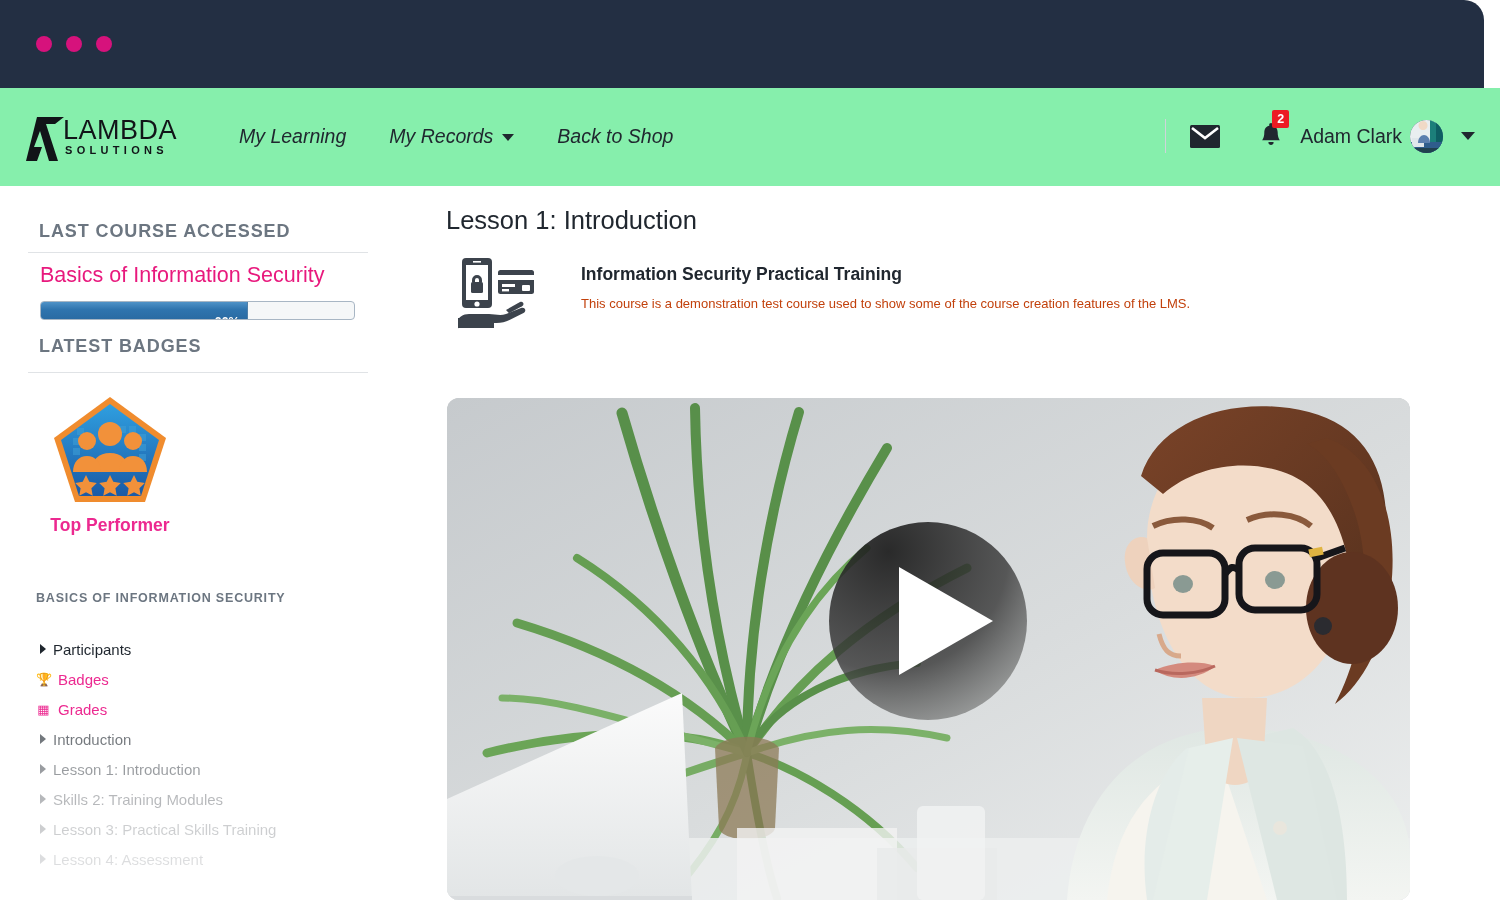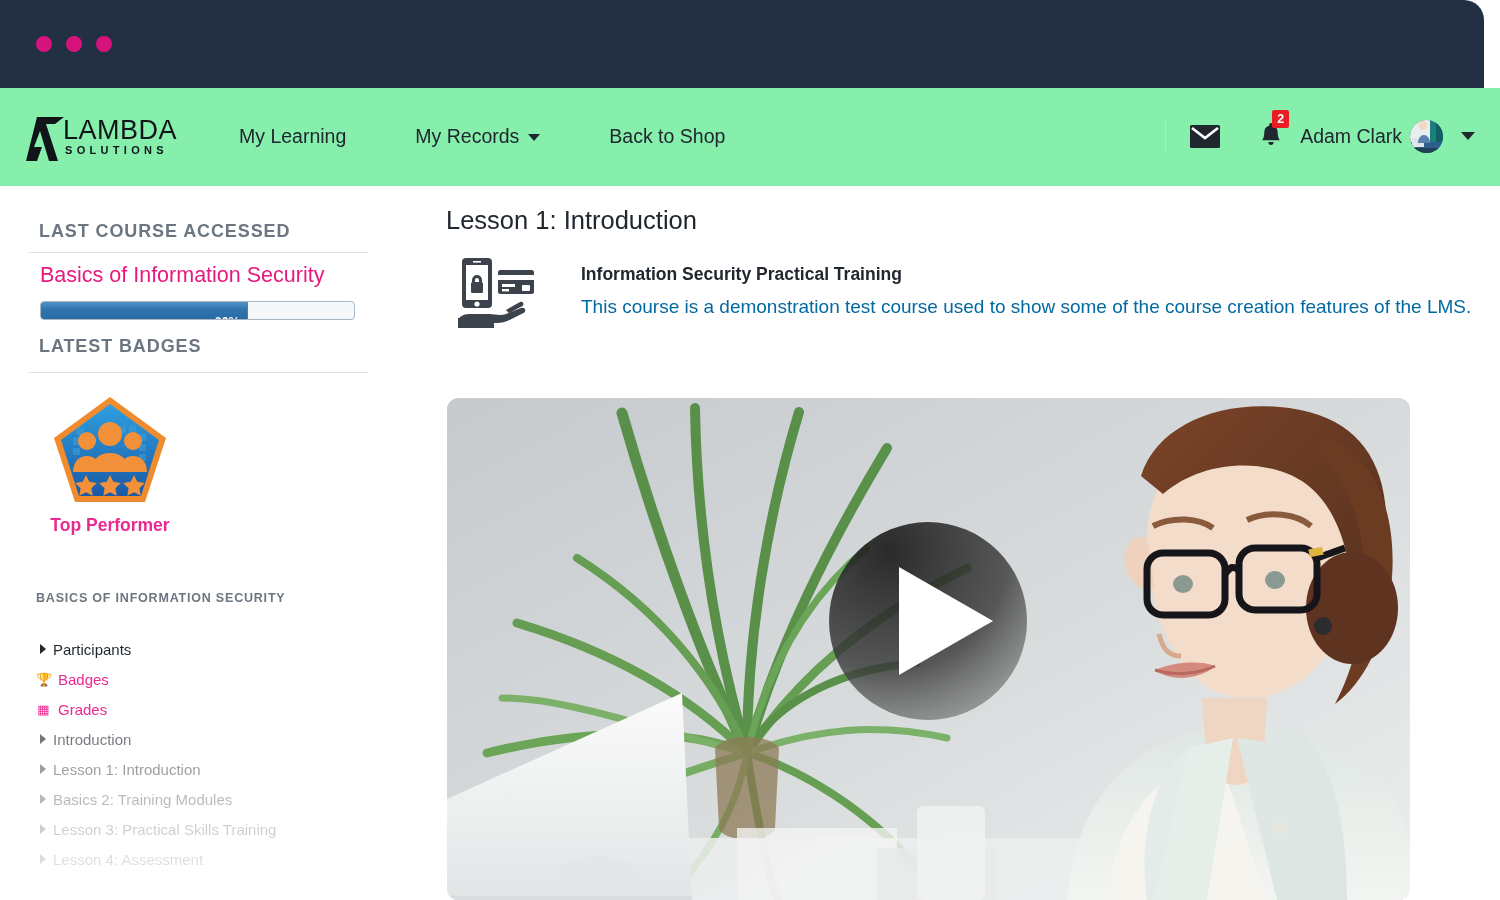--- a/index.html
+++ b/index.html
@@ -71,22 +71,23 @@
     position: absolute;
     left: 0; top: 0;
     width: 40px; height: 48px;
   }
 
   .nav-links {
     position: absolute;
     left: 239px; top: 23px;
     display: flex;
     align-items: center;
-    gap: 69px;
+    gap: 43px;
     height: 50px;
+    font-style: italic;
   }
   .nav-link {
     font-size: 19.5px;
     color: #20272f;
     cursor: pointer;
     white-space: nowrap;
     display: flex;
     align-items: center;
     gap: 9px;
   }
@@ -283,22 +284,22 @@
   .cb-title {
     position: absolute;
     left: 135px; top: 8px;
     font-size: 17.5px;
     font-weight: 700;
     color: #20272f;
   }
   .cb-desc {
     position: absolute;
     left: 135px; top: 40px;
-    font-size: 19px;
-    color: #0369a1;
+    font-size: 13px;
+    color: #c2410c;
     white-space: nowrap;
     text-align: right;
   }
 
   .video {
     position: absolute;
     left: 27px; top: 212px;
     width: 963px; height: 502px;
     border-radius: 12px;
     overflow: hidden;
@@ -457,21 +458,21 @@
         <div class="cn-item" style="opacity: 0.62;">
           <span class="cn-tri"></span>
           <span>Introduction</span>
         </div>
         <div class="cn-item" style="opacity: 0.45;">
           <span class="cn-tri"></span>
           <span>Lesson 1: Introduction</span>
         </div>
         <div class="cn-item" style="opacity: 0.32;">
           <span class="cn-tri"></span>
-          <span>Basics 2: Training Modules</span>
+          <span>Skills 2: Training Modules</span>
         </div>
         <div class="cn-item" style="opacity: 0.22;">
           <span class="cn-tri"></span>
           <span>Lesson 3: Practical Skills Training</span>
         </div>
         <div class="cn-item" style="opacity: 0.15;">
           <span class="cn-tri"></span>
           <span>Lesson 4: Assessment</span>
         </div>
       </div>

